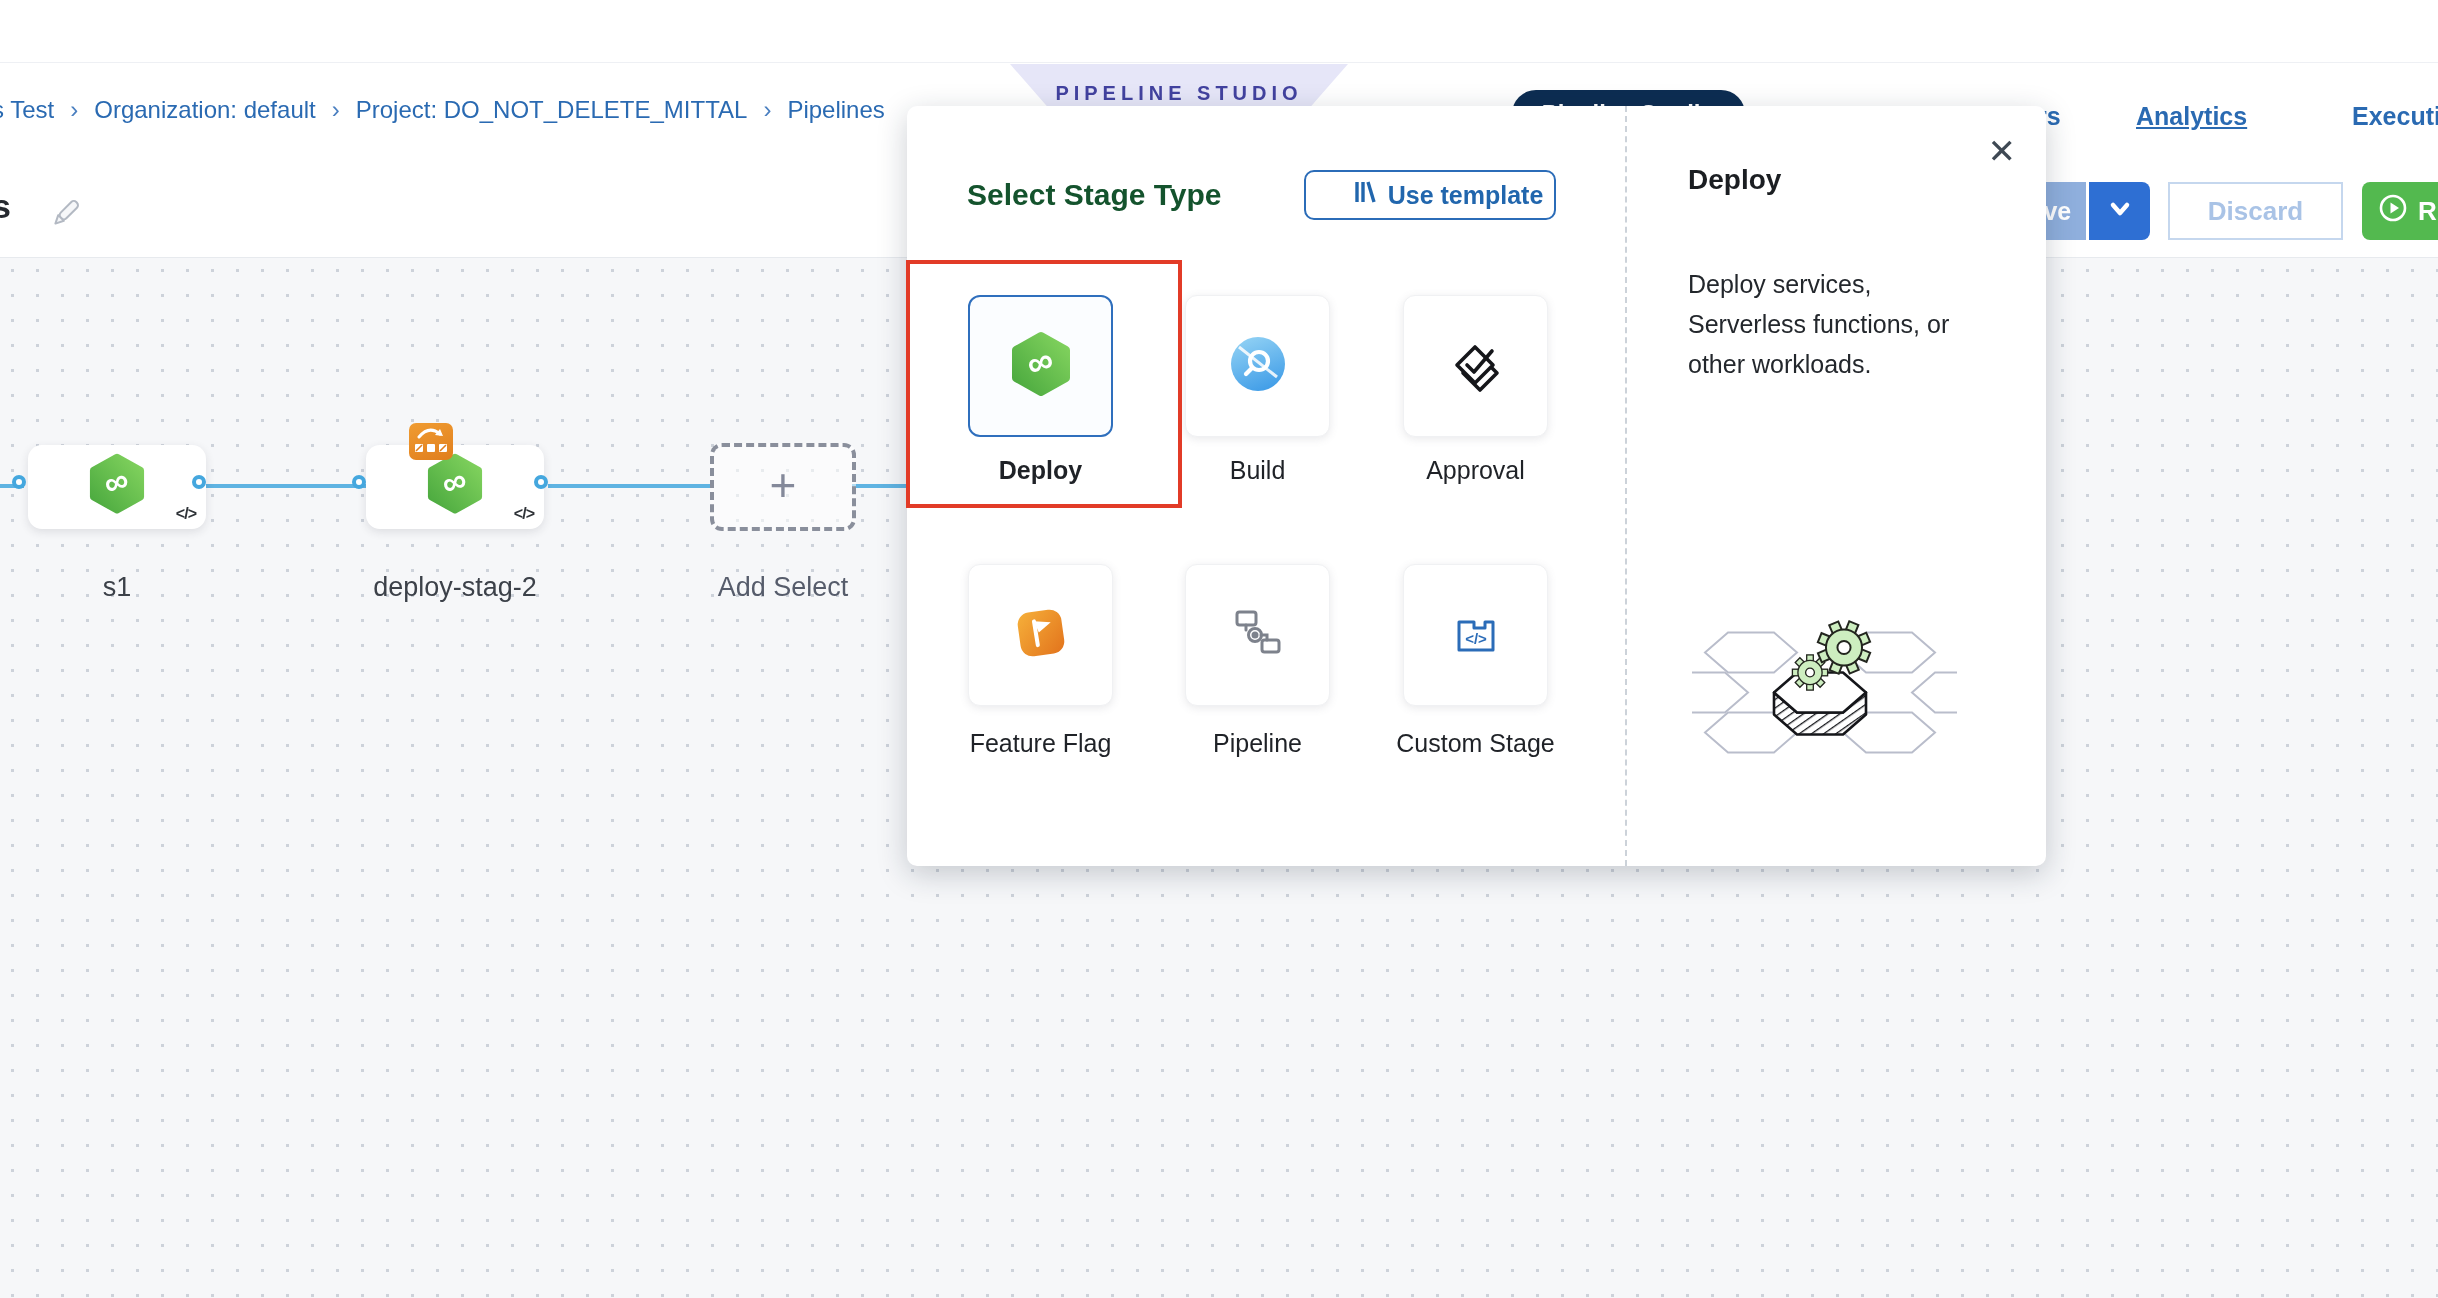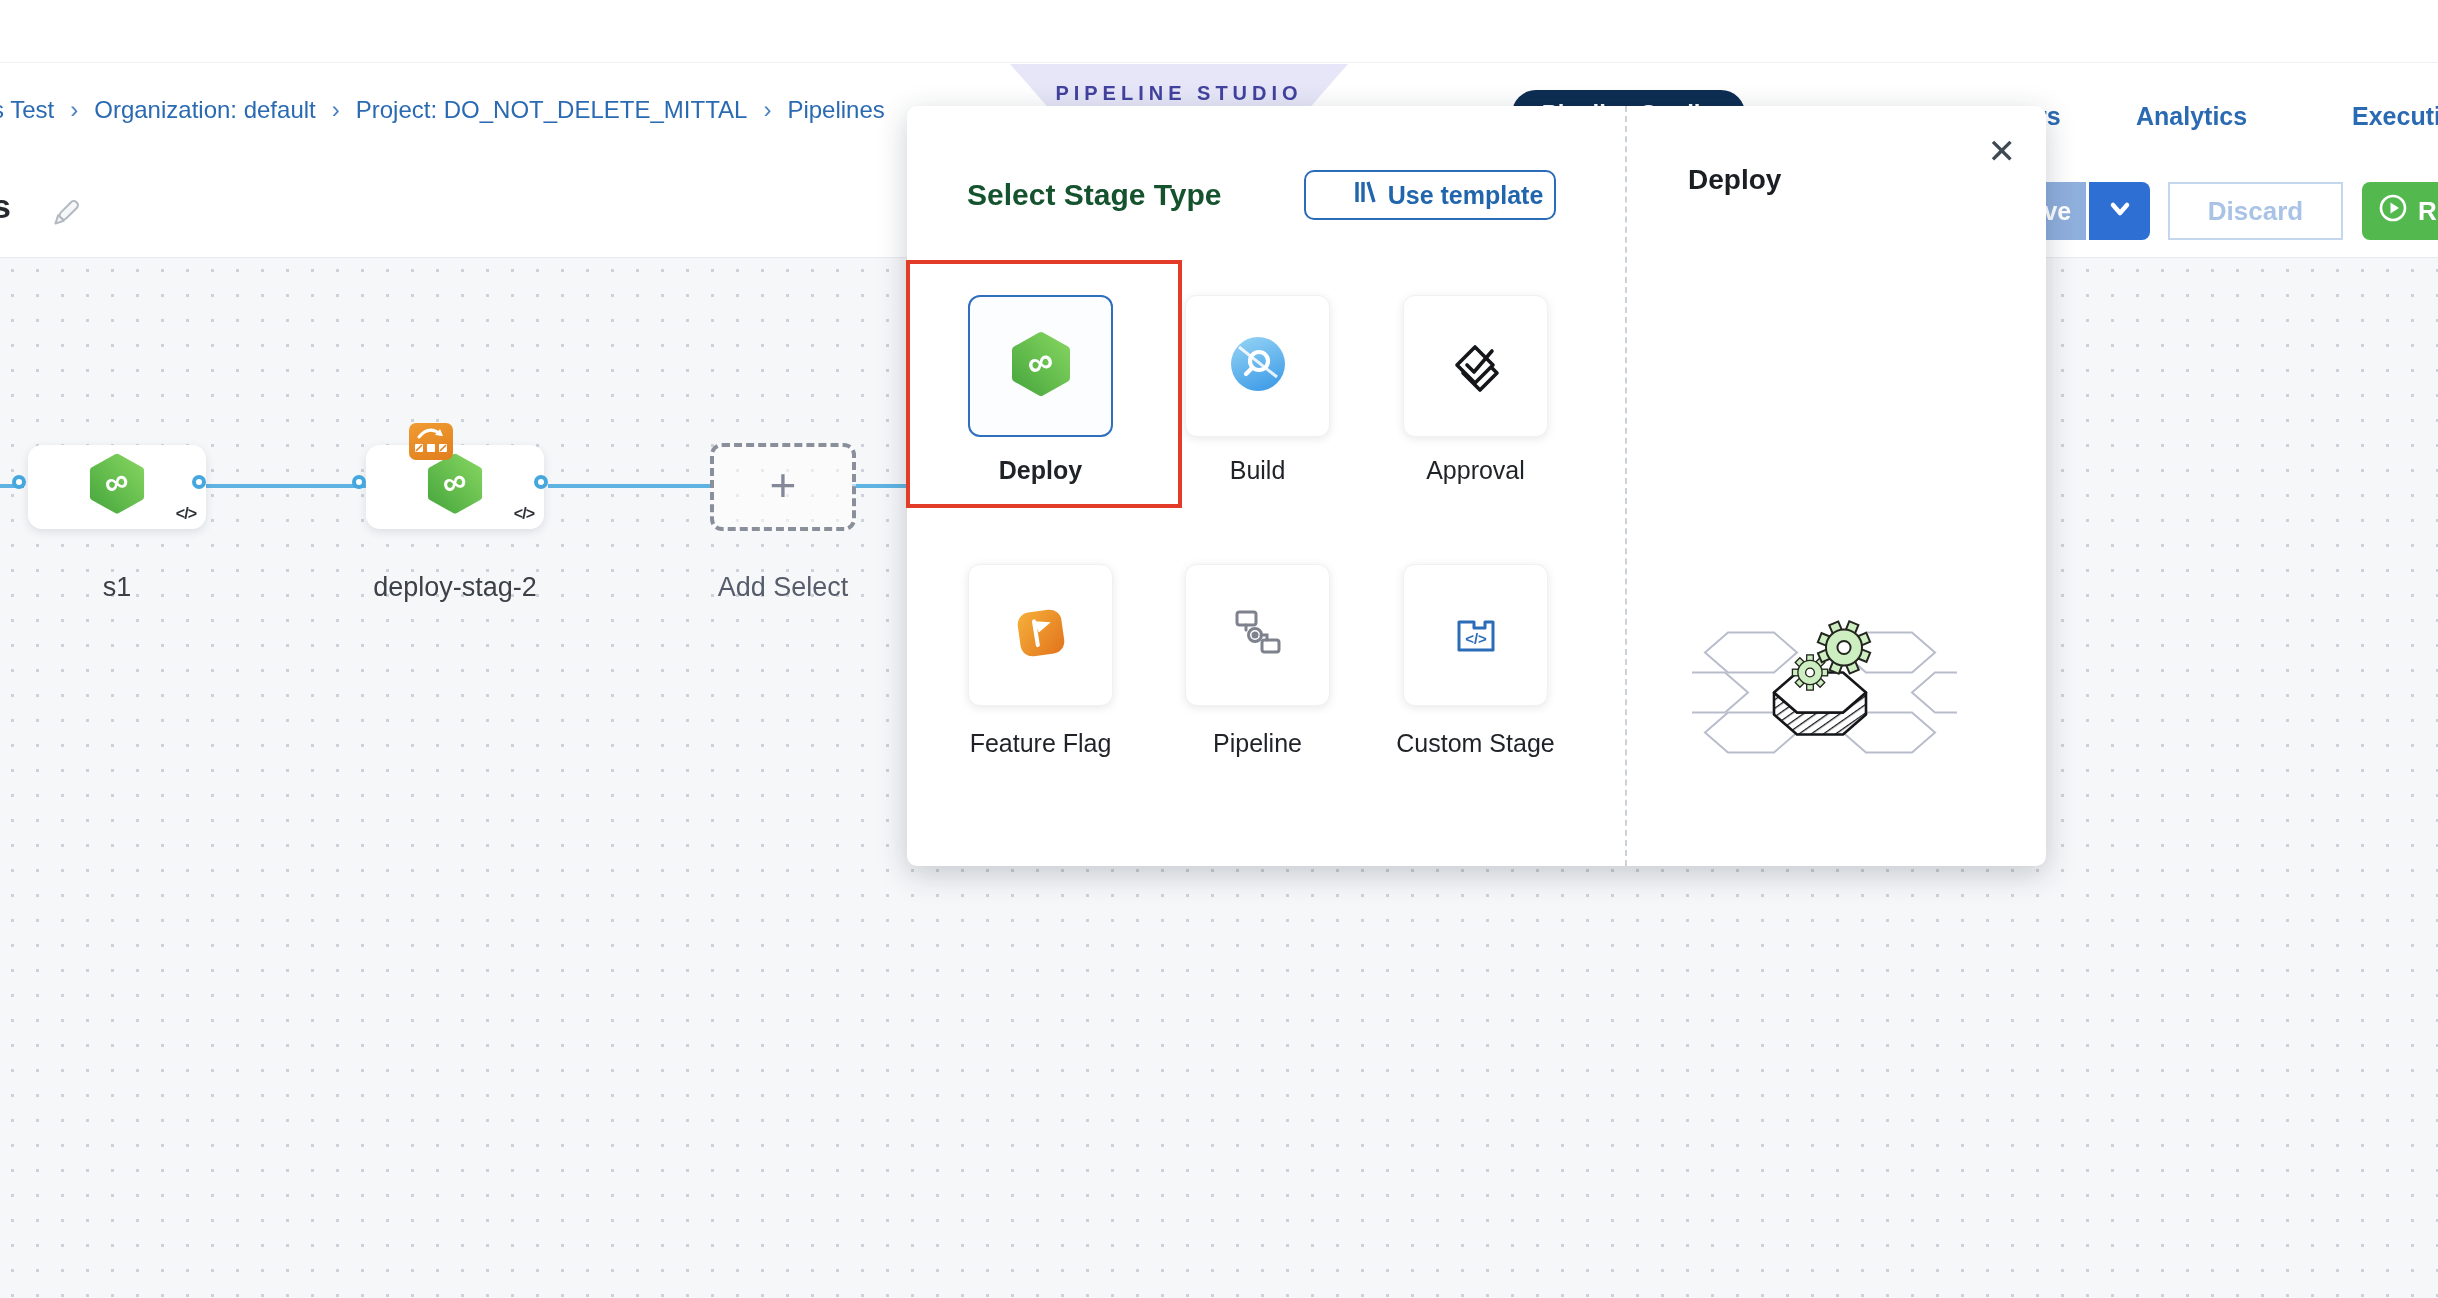--- a/index.html
+++ b/index.html
@@ -20,21 +20,21 @@
                  display:flex; align-items:center; justify-content:center;
                  color:#42429f; font-size:20px; font-weight:bold; letter-spacing:5px; }
 
   .pill-tab { position:absolute; left:1512px; top:27px; width:233px; height:48px; border-radius:24px;
               background:#0d2d52; color:#fff; font-size:24px; font-weight:bold; z-index:6;
               display:flex; align-items:center; justify-content:center; cursor:pointer; }
   .text-tab { position:absolute; top:29px; height:48px; line-height:48px; color:#2a6ab2;
               font-size:25px; font-weight:600; z-index:6; cursor:pointer; white-space:nowrap; }
   .tab-inputsets { left:1790px; }
   .tab-triggers  { left:1962px; }
-  .tab-analytics { left:2136px; }
+  .tab-analytics { left:2136px;text-decoration:underline; }
   .tab-executions{ left:2352px; }
 
   
   .titlebar { position:absolute; left:0; top:195px; width:100%; height:63px; background:#fff; border-bottom:1px solid #e7eaee; z-index:5; }
   .pipeline-name { position:absolute; left:-8px; top:-8px; font-size:34px; font-weight:bold; color:#262a30; }
   .pencil { position:absolute; left:48px; top:0; width:36px; height:36px; cursor:pointer; }
   .save-split { position:absolute; left:1998px; top:-13px; display:flex; height:58px; z-index:4; }
   .save-main { width:88px; background:#8fafdd; color:#fff; font-size:25px; font-weight:bold;
                border-radius:8px 0 0 8px; display:flex; align-items:center; justify-content:center; cursor:pointer; }
   .save-caret { width:64px; background:#2e6fd3; border-left:3px solid #fff; border-radius:0 8px 8px 0;
@@ -298,20 +298,21 @@
 
     <div class="type-label selected lbl-col0 lblrow0">Deploy</div>
     <div class="type-label lbl-col1 lblrow0">Build</div>
     <div class="type-label lbl-col2 lblrow0">Approval</div>
     <div class="type-label lbl-col0 lblrow1">Feature Flag</div>
     <div class="type-label lbl-col1 lblrow1">Pipeline</div>
     <div class="type-label lbl-col2 lblrow1">Custom Stage</div>
 
     <div class="modal-close">✕</div>
     <div class="detail-title">Deploy</div>
+    <div class="detail-desc">Deploy services, Serverless functions, or other workloads.</div>
 
     <div class="detail-illustration">
       <svg width="265" height="165" viewBox="0 0 265 160">
         <g fill="none" stroke="#b9bdcb" stroke-width="2">
           <polygon points="13,58 36,38 82,38 105,58 82,78 36,78"></polygon>
           <polygon points="151,58 174,38 220,38 243,58 220,78 174,78"></polygon>
           <polygon points="-36,98 -13,78 33,78 56,98 33,118 -13,118"></polygon>
           <polygon points="220,98 243,78 289,78 312,98 289,118 243,118"></polygon>
           <polygon points="13,138 36,118 82,118 105,138 82,158 36,158"></polygon>
           <polygon points="151,138 174,118 220,118 243,138 220,158 174,158"></polygon>

